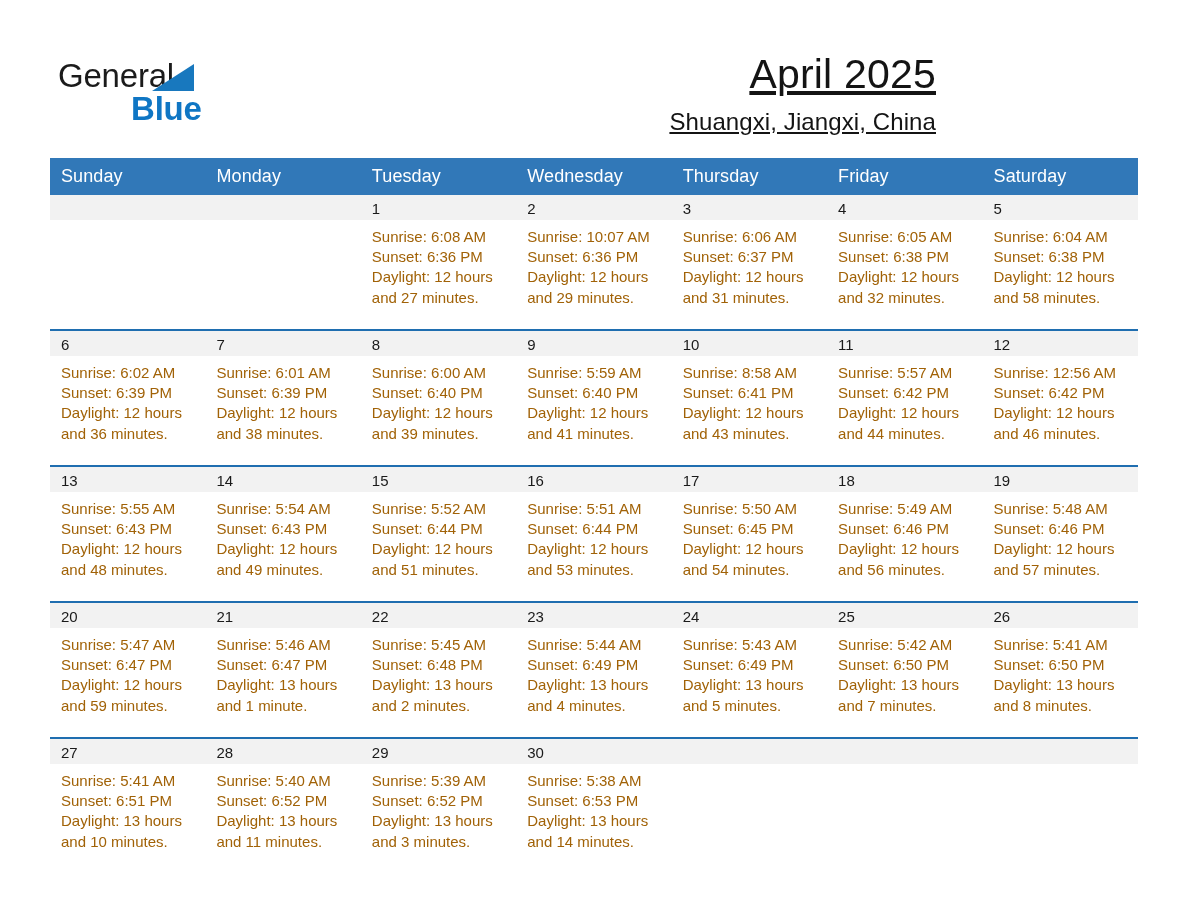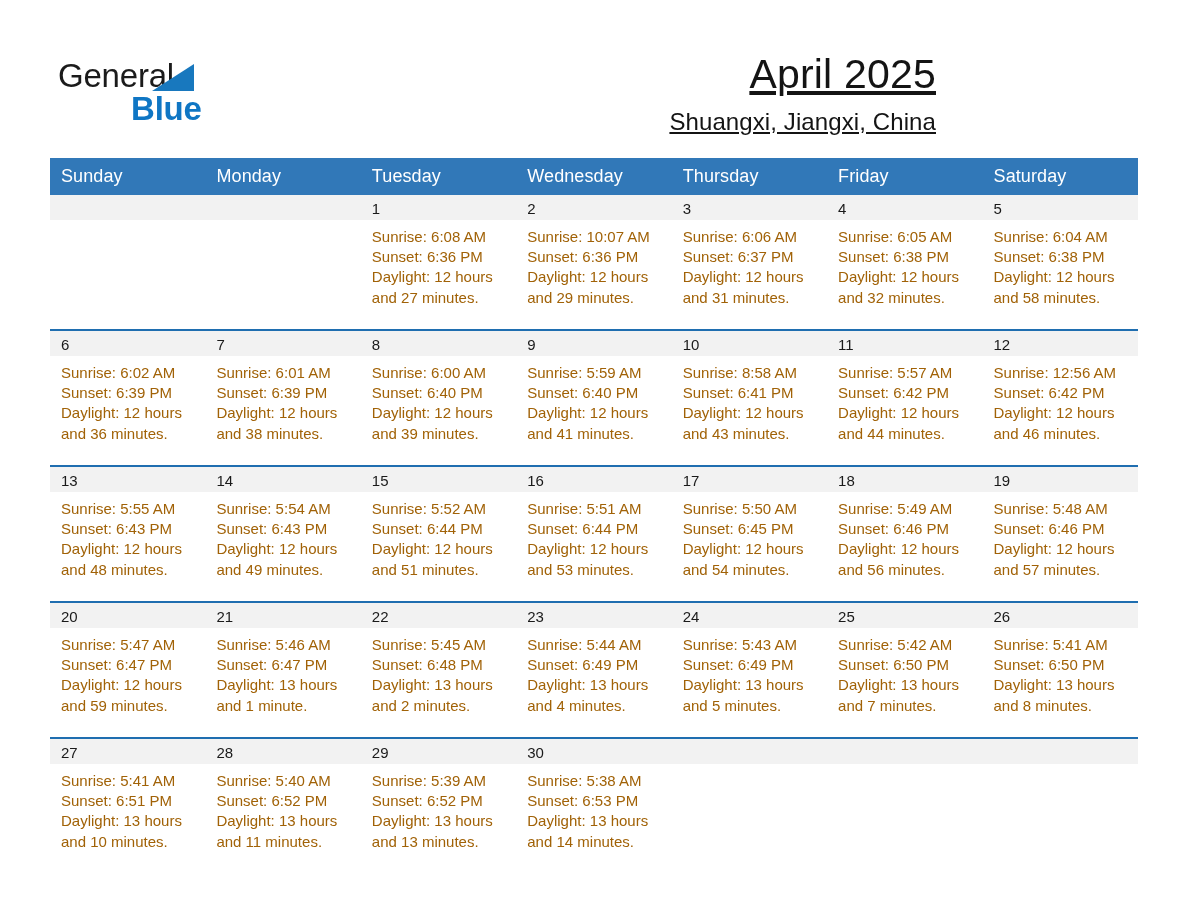--- a/index.html
+++ b/index.html
@@ -509,21 +509,21 @@
               </div>
             </div>
           </td>
           <td>
             <div class="daycell">
               <div class="daynum-band">29</div>
               <div class="dayinfo">
                 <div>Sunrise: 5:39 AM</div>
                 <div>Sunset: 6:52 PM</div>
                 <div>Daylight: 13 hours</div>
-                <div>and 13 minutes.</div>
+                <div>and 3 minutes.</div>
               </div>
             </div>
           </td>
           <td>
             <div class="daycell">
               <div class="daynum-band">30</div>
               <div class="dayinfo">
                 <div>Sunrise: 5:38 AM</div>
                 <div>Sunset: 6:53 PM</div>
                 <div>Daylight: 13 hours</div>

